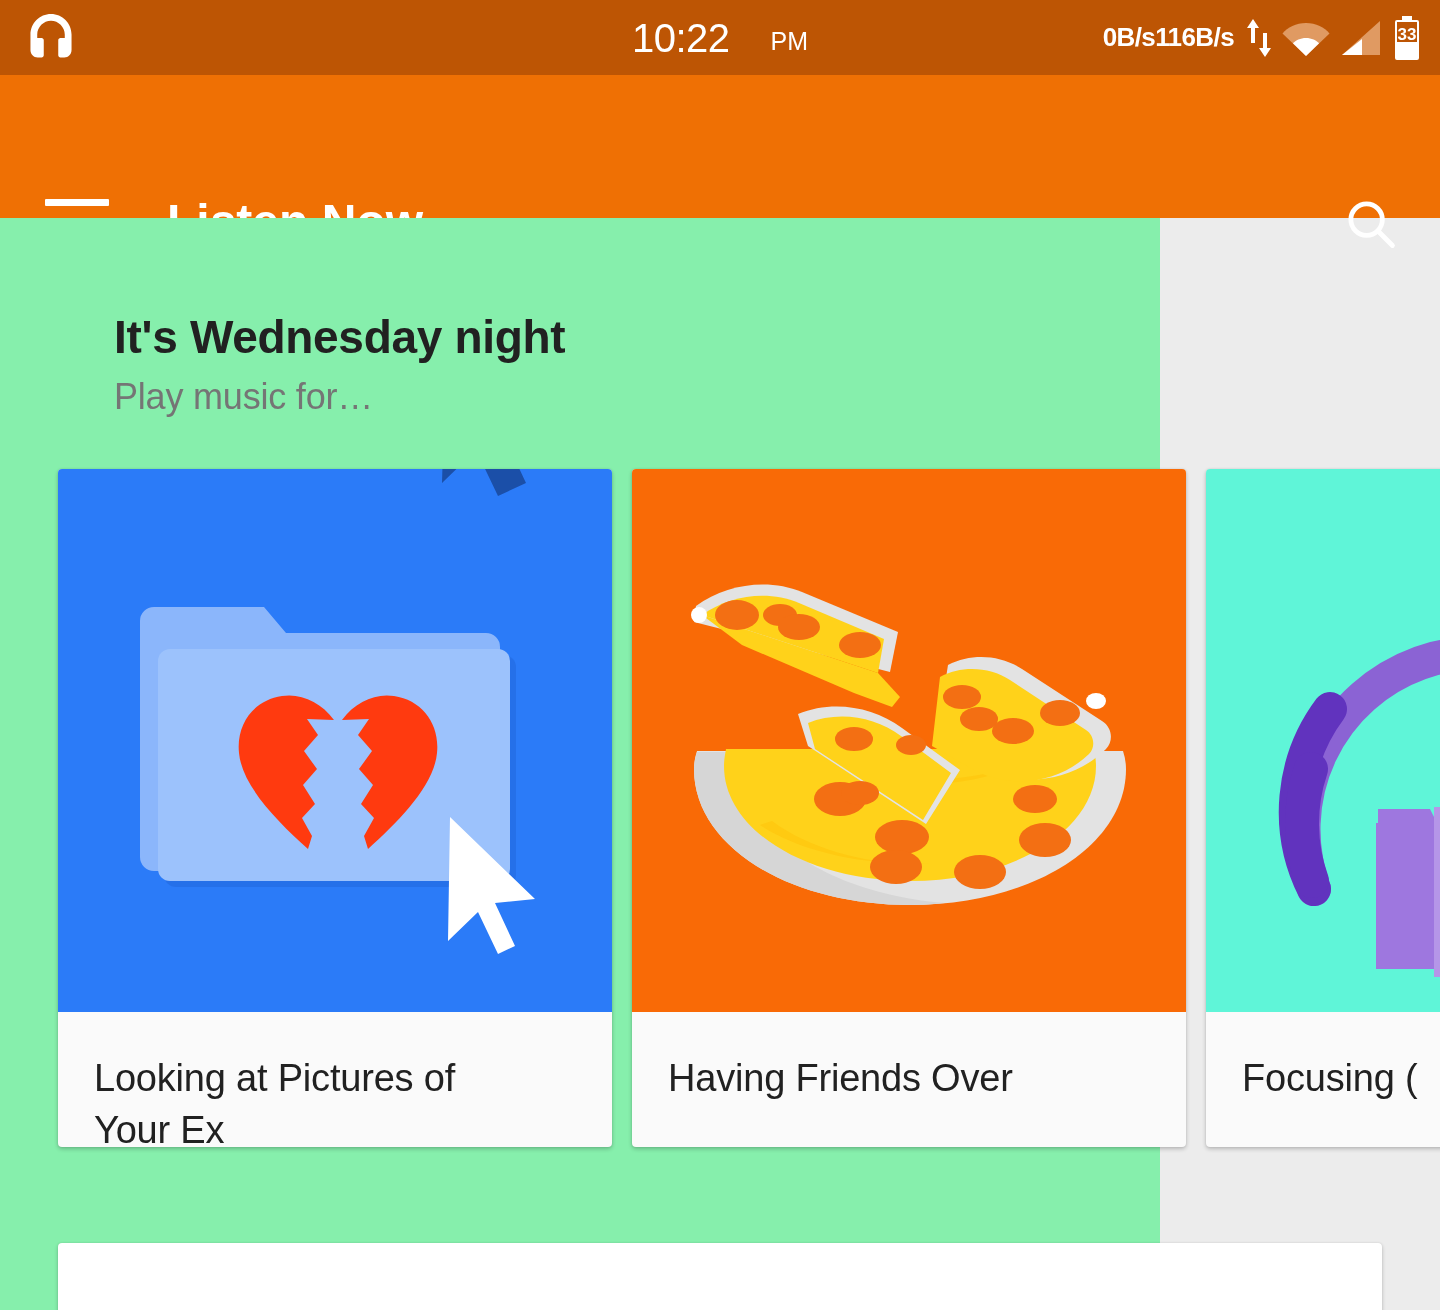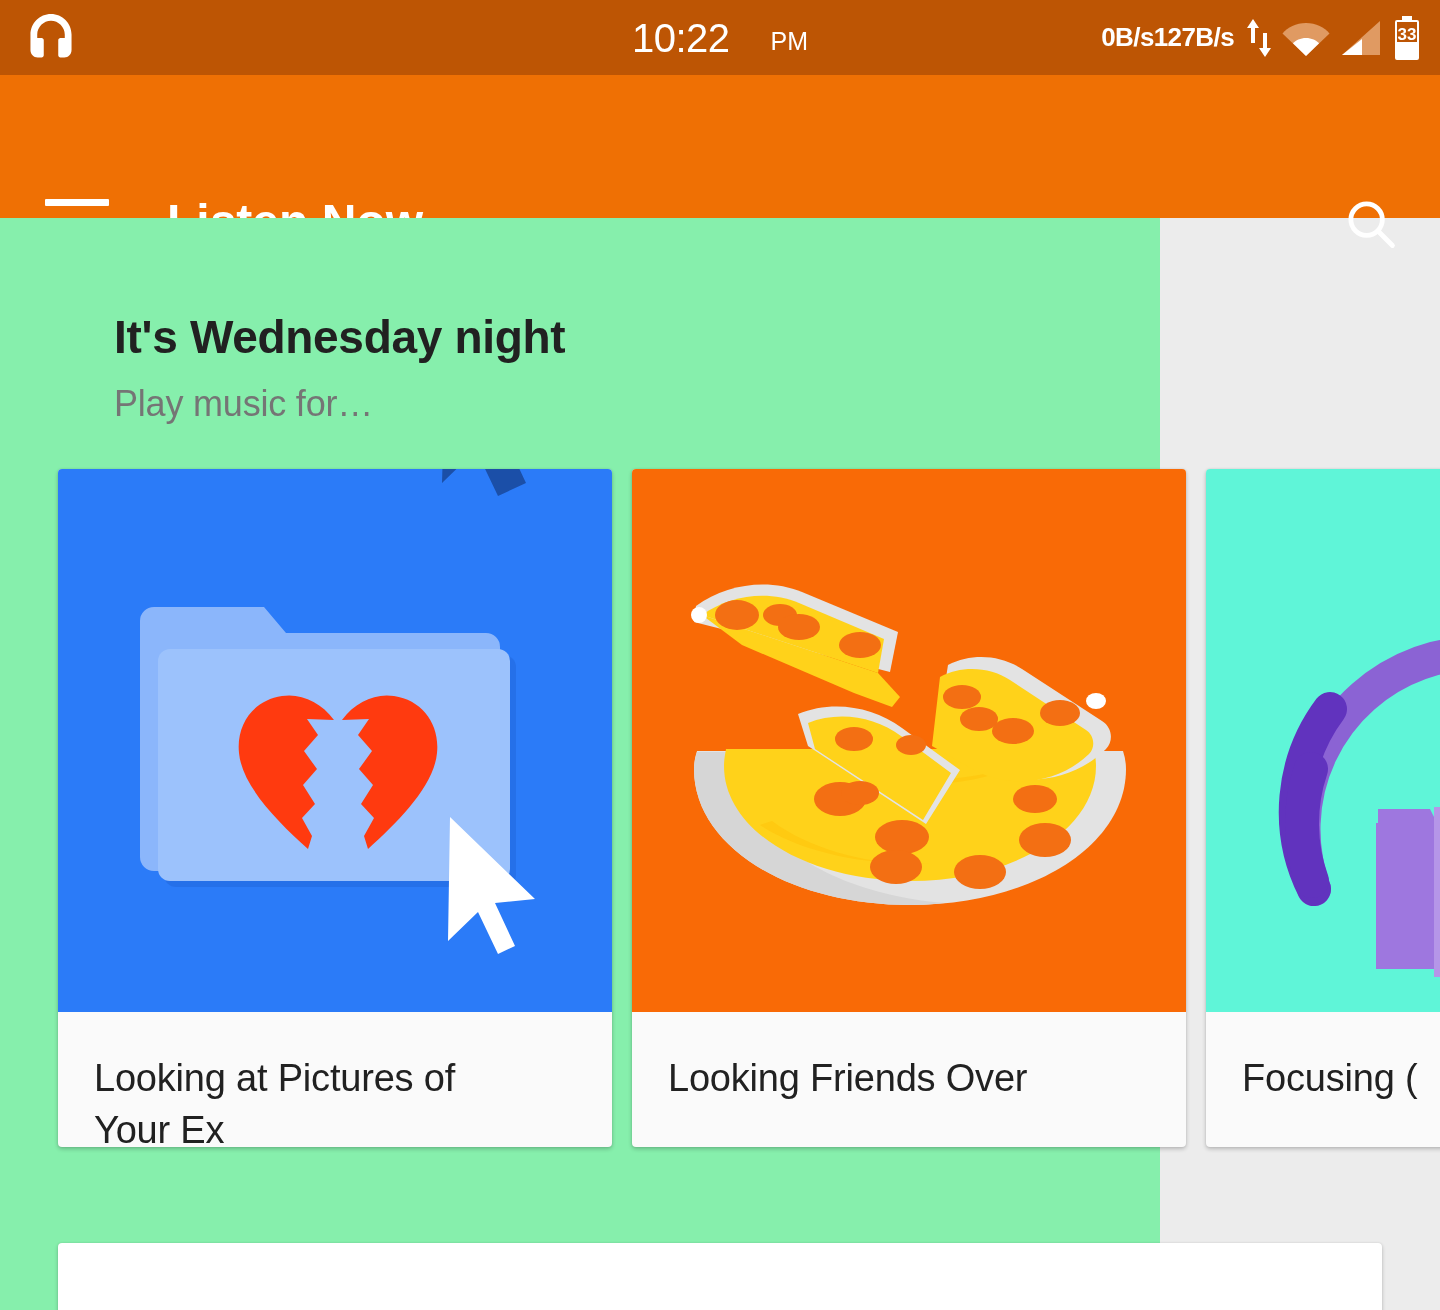--- a/index.html
+++ b/index.html
@@ -52,21 +52,21 @@
   #search-button {
     position:absolute; right:30px; top:110px; width:78px; height:78px;
     display:flex; align-items:center; justify-content:center; cursor:pointer;
   }
 
   
   #content { position:absolute; left:0; top:218px; width:1160px; height:1092px; background:#86efac; }
 
   #section-header { position:absolute; left:114px; top:92px; }
   #section-title { font-size:46px; font-weight:bold; color:#212121; letter-spacing:-0.3px; }
-  #section-subtitle { font-size:36px; color:#757575; margin-top:19px; letter-spacing:-0.2px; }
+  #section-subtitle { font-size:36px; color:#757575; margin-top:12px; letter-spacing:-0.2px; }
 
   
   #card-row { position:absolute; left:58px; top:251px; display:flex; gap:20px; }
   .media-card {
     width:554px; height:678px; background:#FAFAFA;
     border-radius:4px; overflow:hidden;
     box-shadow:0 2px 4px rgba(0,0,0,0.22), 0 0 2px rgba(0,0,0,0.10);
     flex:0 0 auto; cursor:pointer; position:relative;
   }
   .card-art { position:relative; width:100%; height:543px; overflow:hidden; }
@@ -97,21 +97,21 @@
 
   <div id="status-clock">
     <span id="status-time">10:22</span>
     <span id="status-ampm">PM</span>
   </div>
 
   <div id="status-right">
 
     <div id="net-rates">
       <div>0B/s</div>
-      <div>127B/s</div>
+      <div>116B/s</div>
     </div>
 
     <svg class="stat-ico" width="28" height="50" viewBox="0 0 28 50">
       <path fill="#FFFFFF" d="M9 6 L3 15 H7 V30 H11 V15 H15 Z"></path>
       <path fill="#FFFFFF" d="M21 44 L27 35 H23 V20 H19 V35 H15 Z"></path>
     </svg>
 
     <svg class="stat-ico" width="48" height="38" viewBox="0 0 48 38">
       <path fill="#E09A62" d="M24 4C14 4 5.5 8.5 0.5 14.5L24 37 47.5 14.5C42.5 8.5 34 4 24 4z"></path>
       <path fill="#FFFFFF" d="M24 19c-5.6 0-10.3 2.3-13.1 5.2L24 37l13.1-12.8C34.3 21.3 29.6 19 24 19z"></path>
@@ -214,21 +214,21 @@
           <path fill="#E3E3E3" d="M64 137c30-22 72-28 106-14l96 40-8 40-196-50z"></path>
           <path fill="#FFD21A" d="M70 146c28-20 66-25 97-12l85 36-6 34L70 146z"></path>
           <path fill="#FFD21A" d="M70 146l176 58 22 24-8 10-38-14-112-48z"></path>
           <ellipse cx="148" cy="146" rx="17" ry="11" fill="#F36F13"></ellipse>
           <ellipse cx="105" cy="146" rx="22" ry="15" fill="#F36F13"></ellipse>
           <ellipse cx="167" cy="158" rx="21" ry="13" fill="#F36F13"></ellipse>
           <ellipse cx="228" cy="176" rx="21" ry="13" fill="#F36F13"></ellipse>
           <ellipse cx="67" cy="146" rx="8" ry="8" fill="#FFFFFF"></ellipse>
         </svg>
       </div>
-      <div class="card-label">Looking Friends Over</div>
+      <div class="card-label">Having Friends Over</div>
     </div>
 
     <div class="media-card">
       <div class="card-art" style="background:#5FF5D8;">
         <svg width="554" height="543" viewBox="0 0 554 543" aria-hidden="true">
 
           <path fill="none" stroke="#8B63D4" stroke-width="34" stroke-linecap="round" d="M108 420 A172 172 0 0 1 440 300"></path>
           <path fill="none" stroke="#6133BE" stroke-width="34" stroke-linecap="round" d="M108 420 A172 172 0 0 1 124 240" transform="rotate(0)"></path>
           <path fill="none" stroke="#6133BE" stroke-width="34" stroke-linecap="round" d="M106 412 A170 170 0 0 1 105 300"></path>
 

